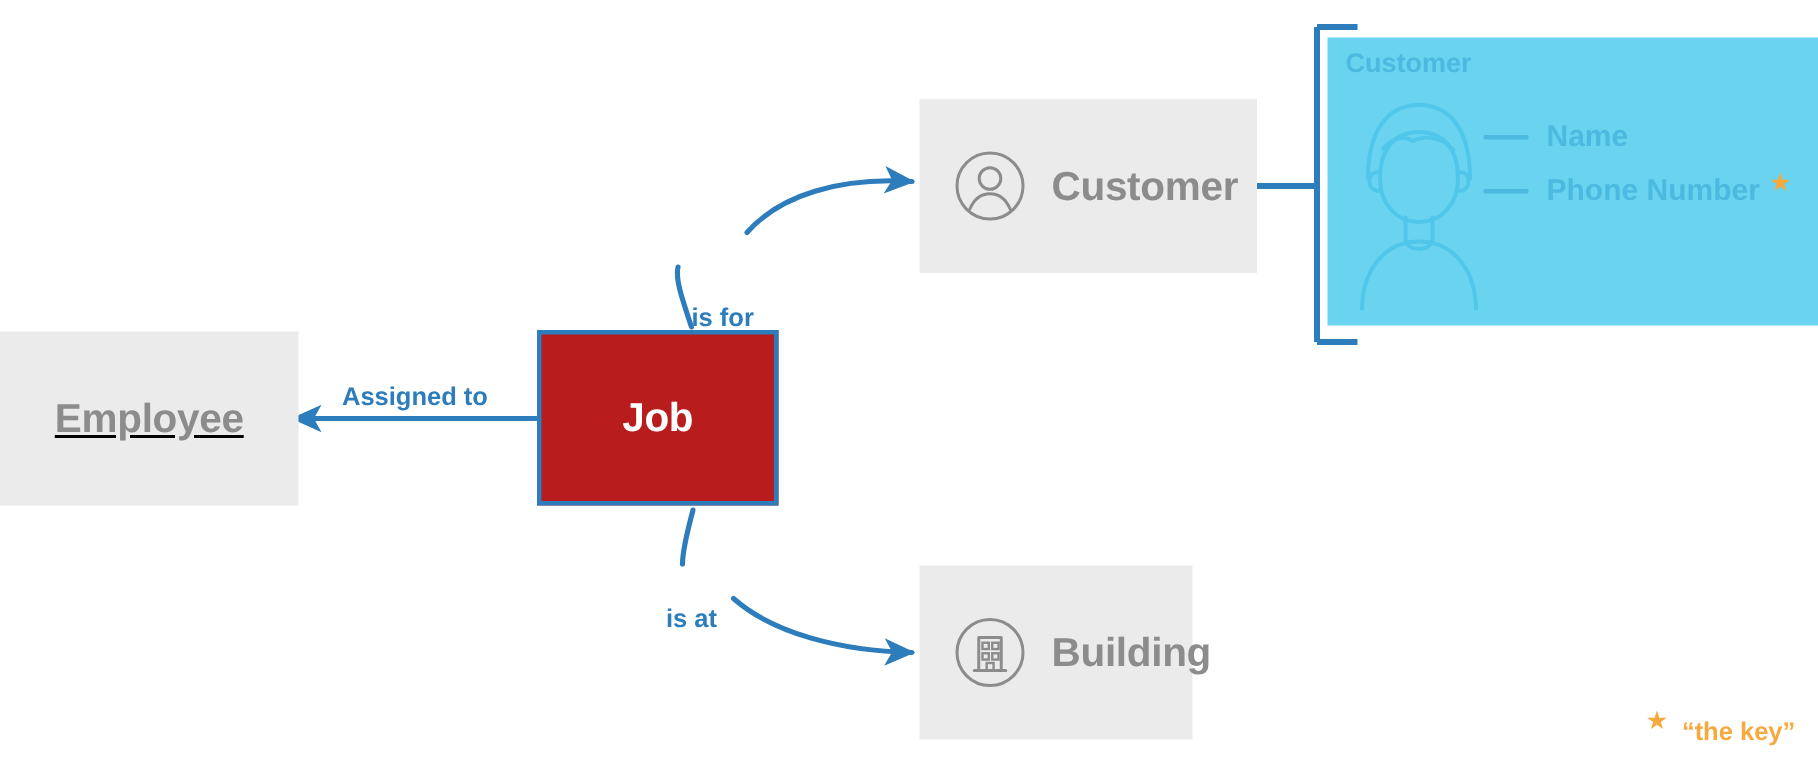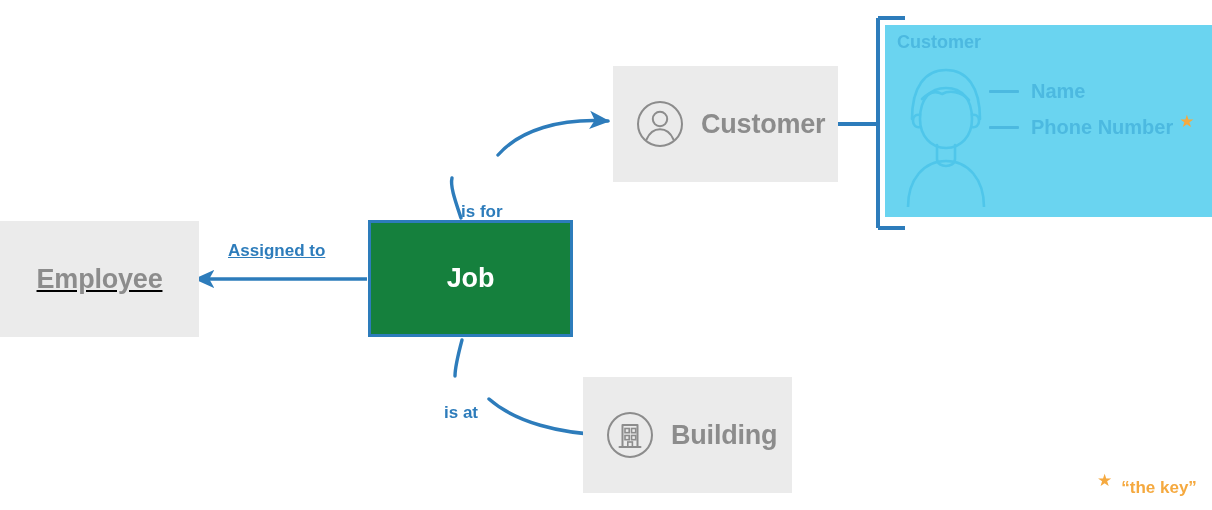--- a/index.html
+++ b/index.html
@@ -61,54 +61,54 @@
   
   #customer-box {
     left: 613px;
     top: 66px;
     width: 225px;
     height: 116px;
     padding-left: 23px;
   }
   
   #building-box {
-    left: 583px;
+    left: 613px;
     top: 377px;
-    width: 209px;
+    width: 182px;
     height: 116px;
     padding-left: 23px;
   }
   .entity-icon + .entity-label {
     margin-left: 17px;
   }
 
   
   #job-box {
-    left: 368px;
+    left: 358px;
     top: 220px;
-    width: 205px;
+    width: 161px;
     height: 117px;
-    background: #15803d;
+    background: #b91c1c;
     border: 3px solid #2d7cbb;
     justify-content: center;
   }
   #job-box .entity-label {
     color: #ffffff;
     font-size: 27px;
   }
 
   
   .rel-label {
     position: absolute;
     font-size: 17px;
     font-weight: bold;
     color: #2d7cbb;
     white-space: nowrap;
   }
-  #label-assigned-to { left: 228px; top: 241px; font-size: 17px; text-decoration: underline; }
+  #label-assigned-to { left: 228px; top: 255px; font-size: 17px; }
   #label-is-for      { left: 461px; top: 158px; margin-top: 44px; }
   #label-is-at       { left: 444px; top: 379px; margin-top: 24px; }
 
   
   #customer-panel {
     position: absolute;
     left: 885px;
     top: 25px;
     width: 327px;
     height: 192px;

